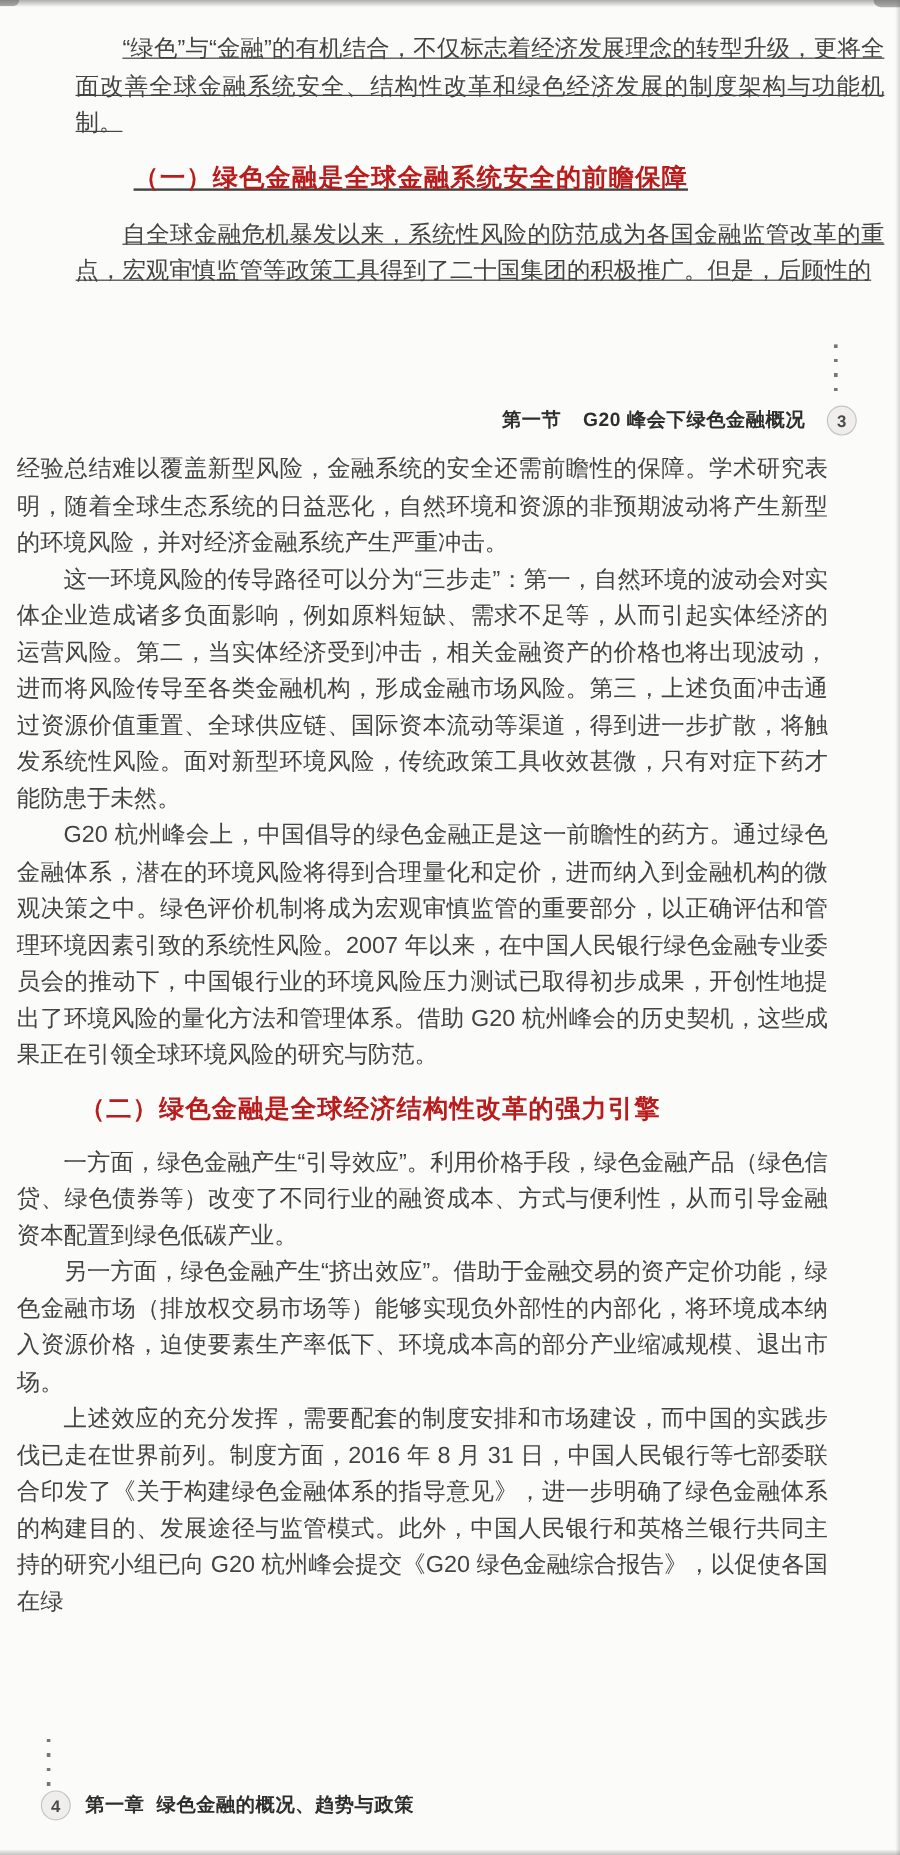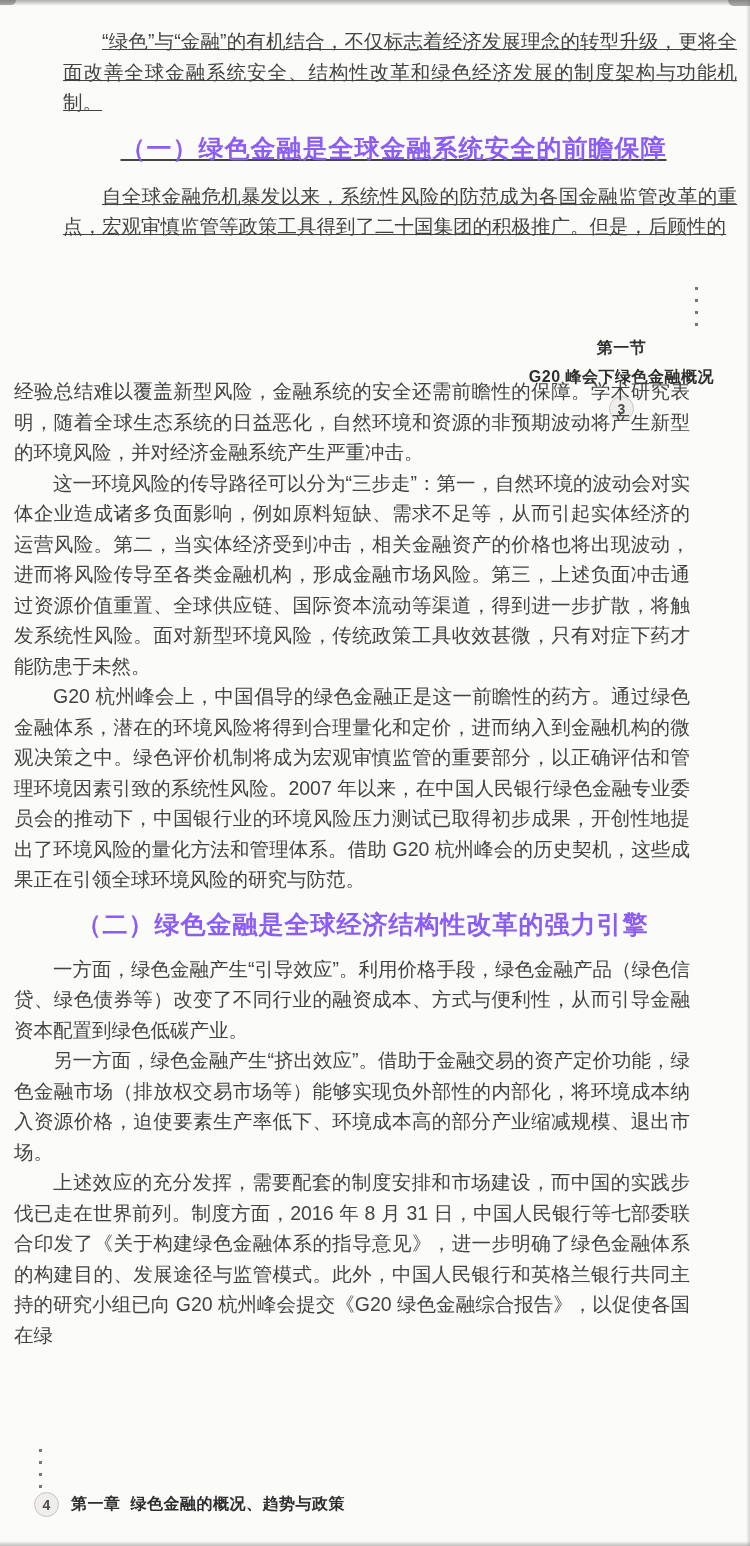--- a/index.html
+++ b/index.html
@@ -37,47 +37,46 @@
   .body-text {
     font-size: 19.5px;
     line-height: 30.5px;
     text-align: justify;
     color: #434343;
   }
   .body-text p { margin: 0; text-indent: 2em; }
   .body-text p.no-indent { text-indent: 0; }
 
   .sec-heading {
-    font-size: 25px;
+    font-size: 21px;
     font-weight: bold;
-    color: #8b5cf6;
+    color: #b91c1c;
     margin: 14px 0 14px;
     text-indent: 2.5em;
     letter-spacing: 1px;
     line-height: 31px;
     text-align: left;
   }
 
   
   .fragment {
     position: absolute;
     top: 26px; left: 63px; width: 674px; text-decoration: underline;
   }
   .fragment .sec-heading { margin: 15px 0 17px; text-indent: 2.3em; }
 
   
   .running-head {
     position: absolute;
     top: 338px; right: 36px;
-    display: flex; align-items: center; gap: 8px;
+    display: flex; align-items: center; gap: 18px;
     font-weight: bold;
     font-size: 16px;
     color: #2e2e2e;
     letter-spacing: .5px;
-    flex-direction: column;
   }
   .pagenum-circle {
     display: inline-flex;
     width: 25px; height: 25px;
     border-radius: 50%;
     background: #efeeec;
     border: 1px solid #c6c5c2;
     align-items: center; justify-content: center;
     font-size: 14px;
     color: #4a4a4a;

